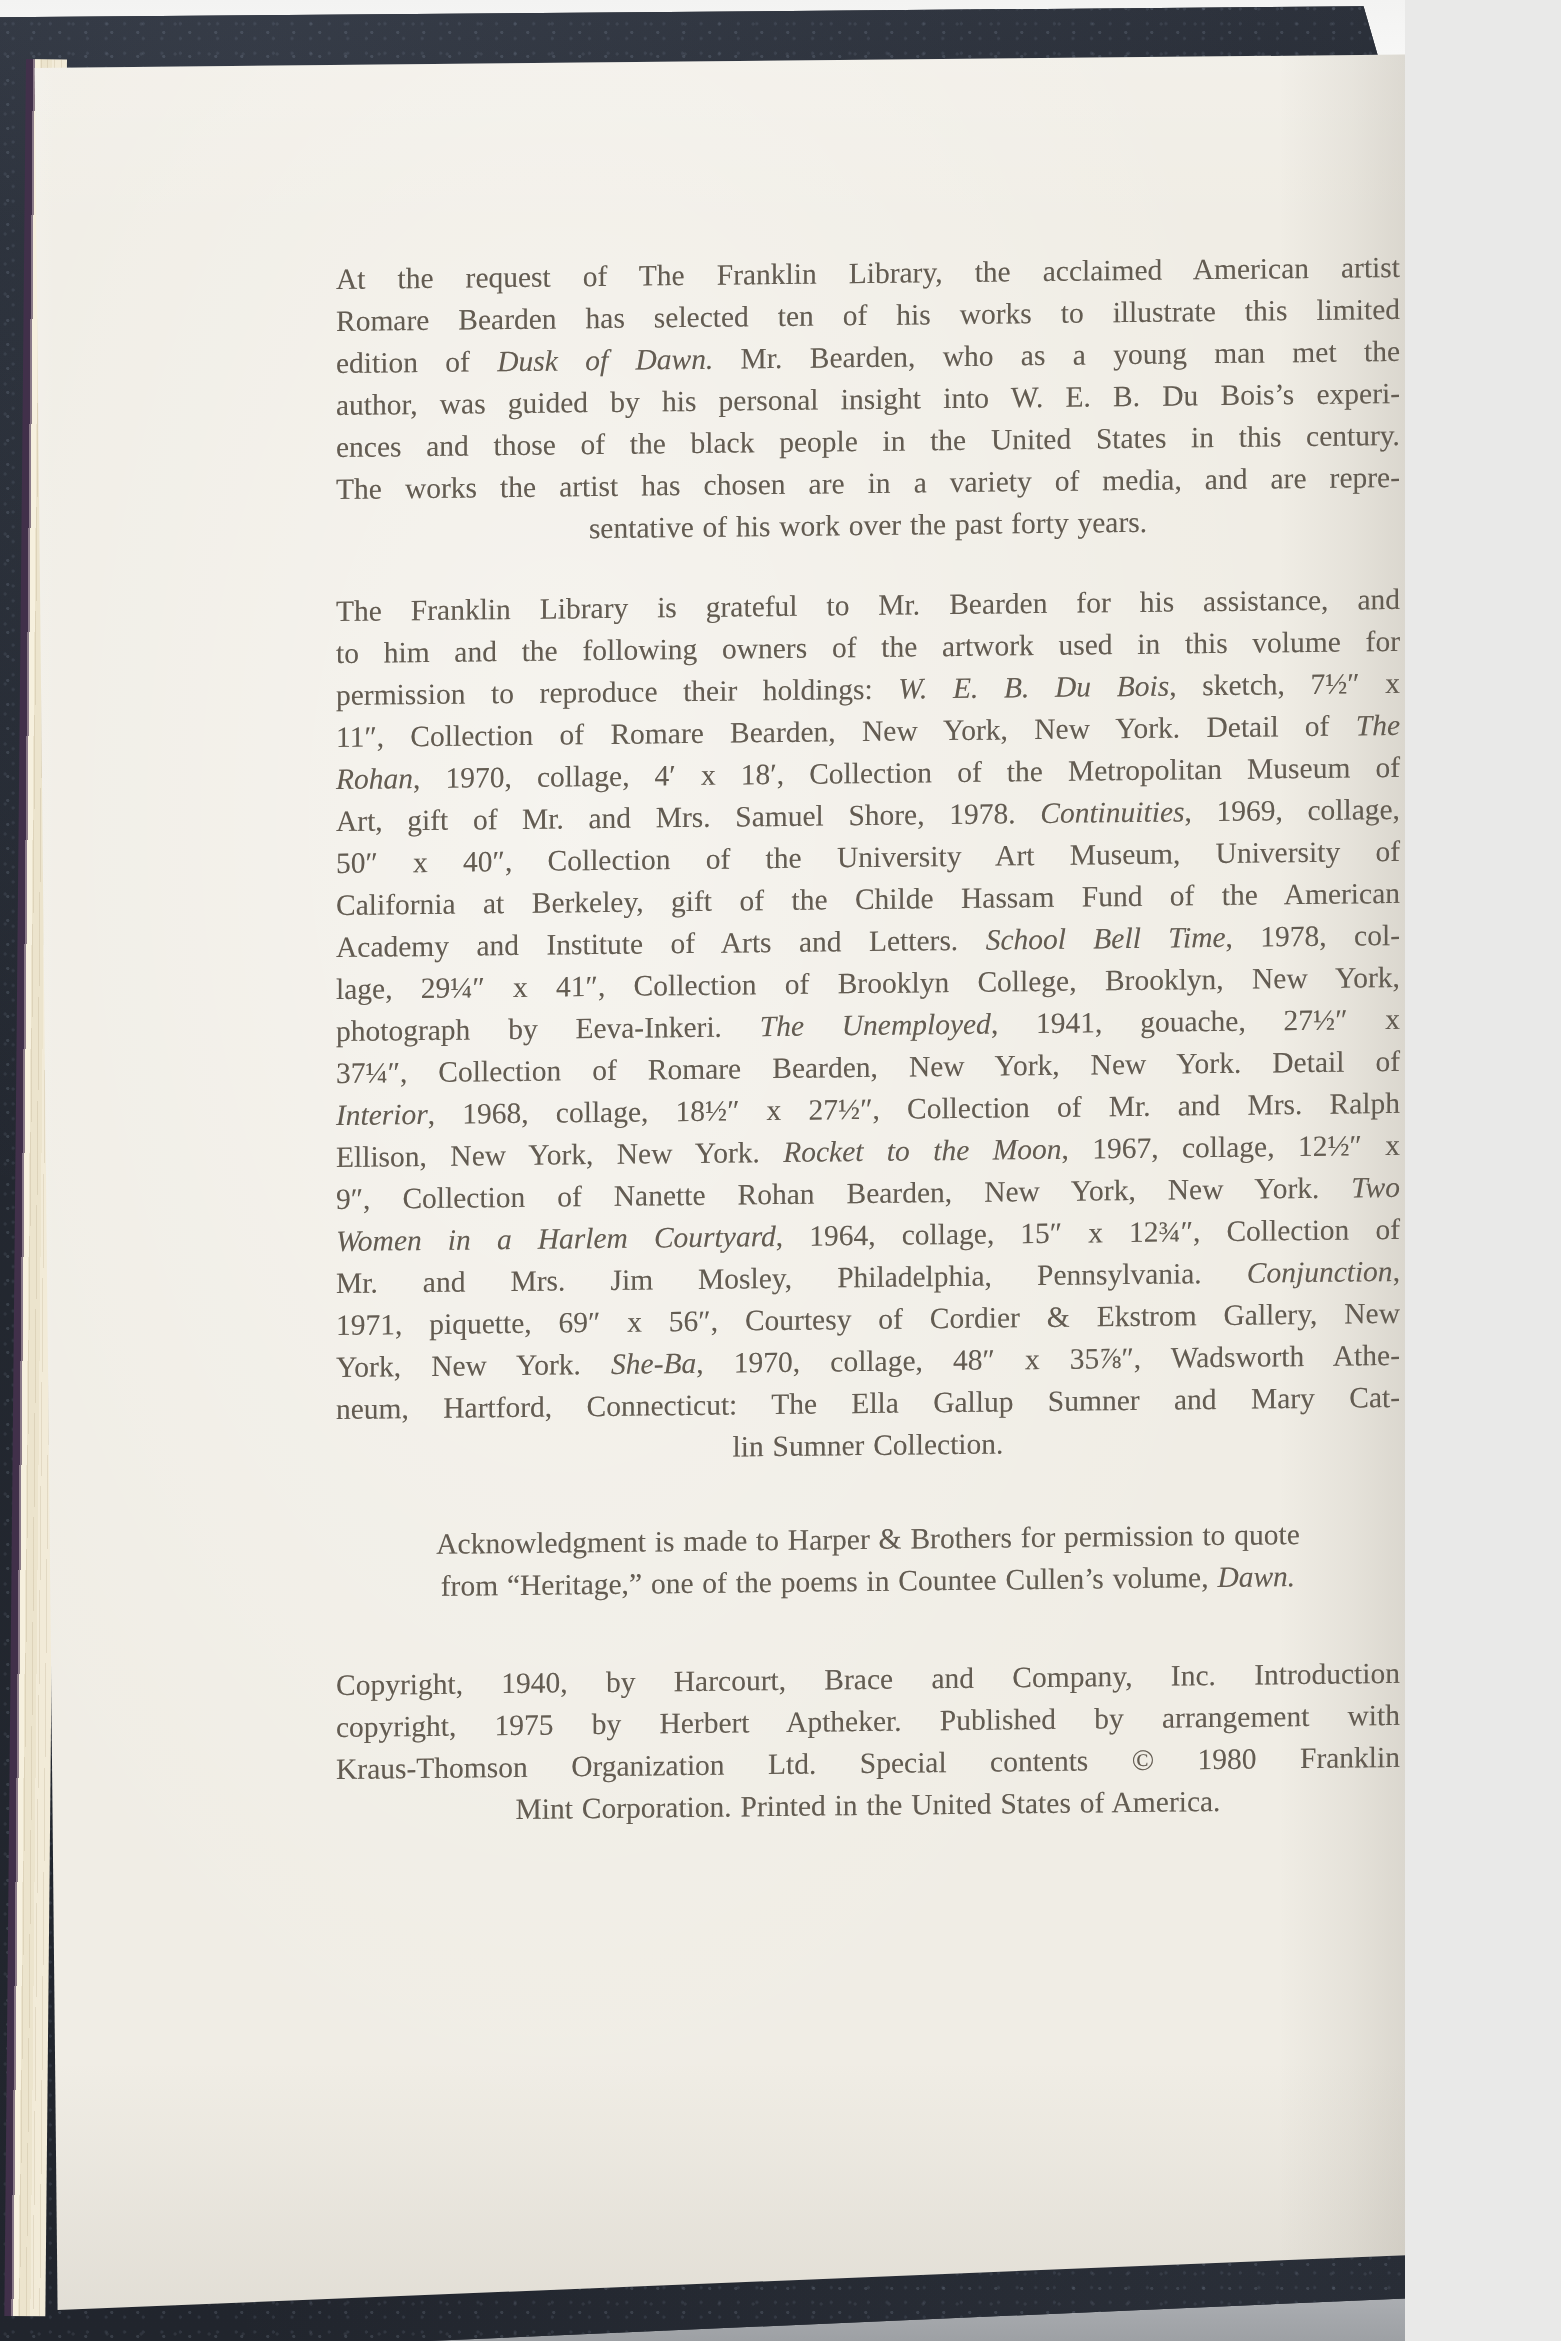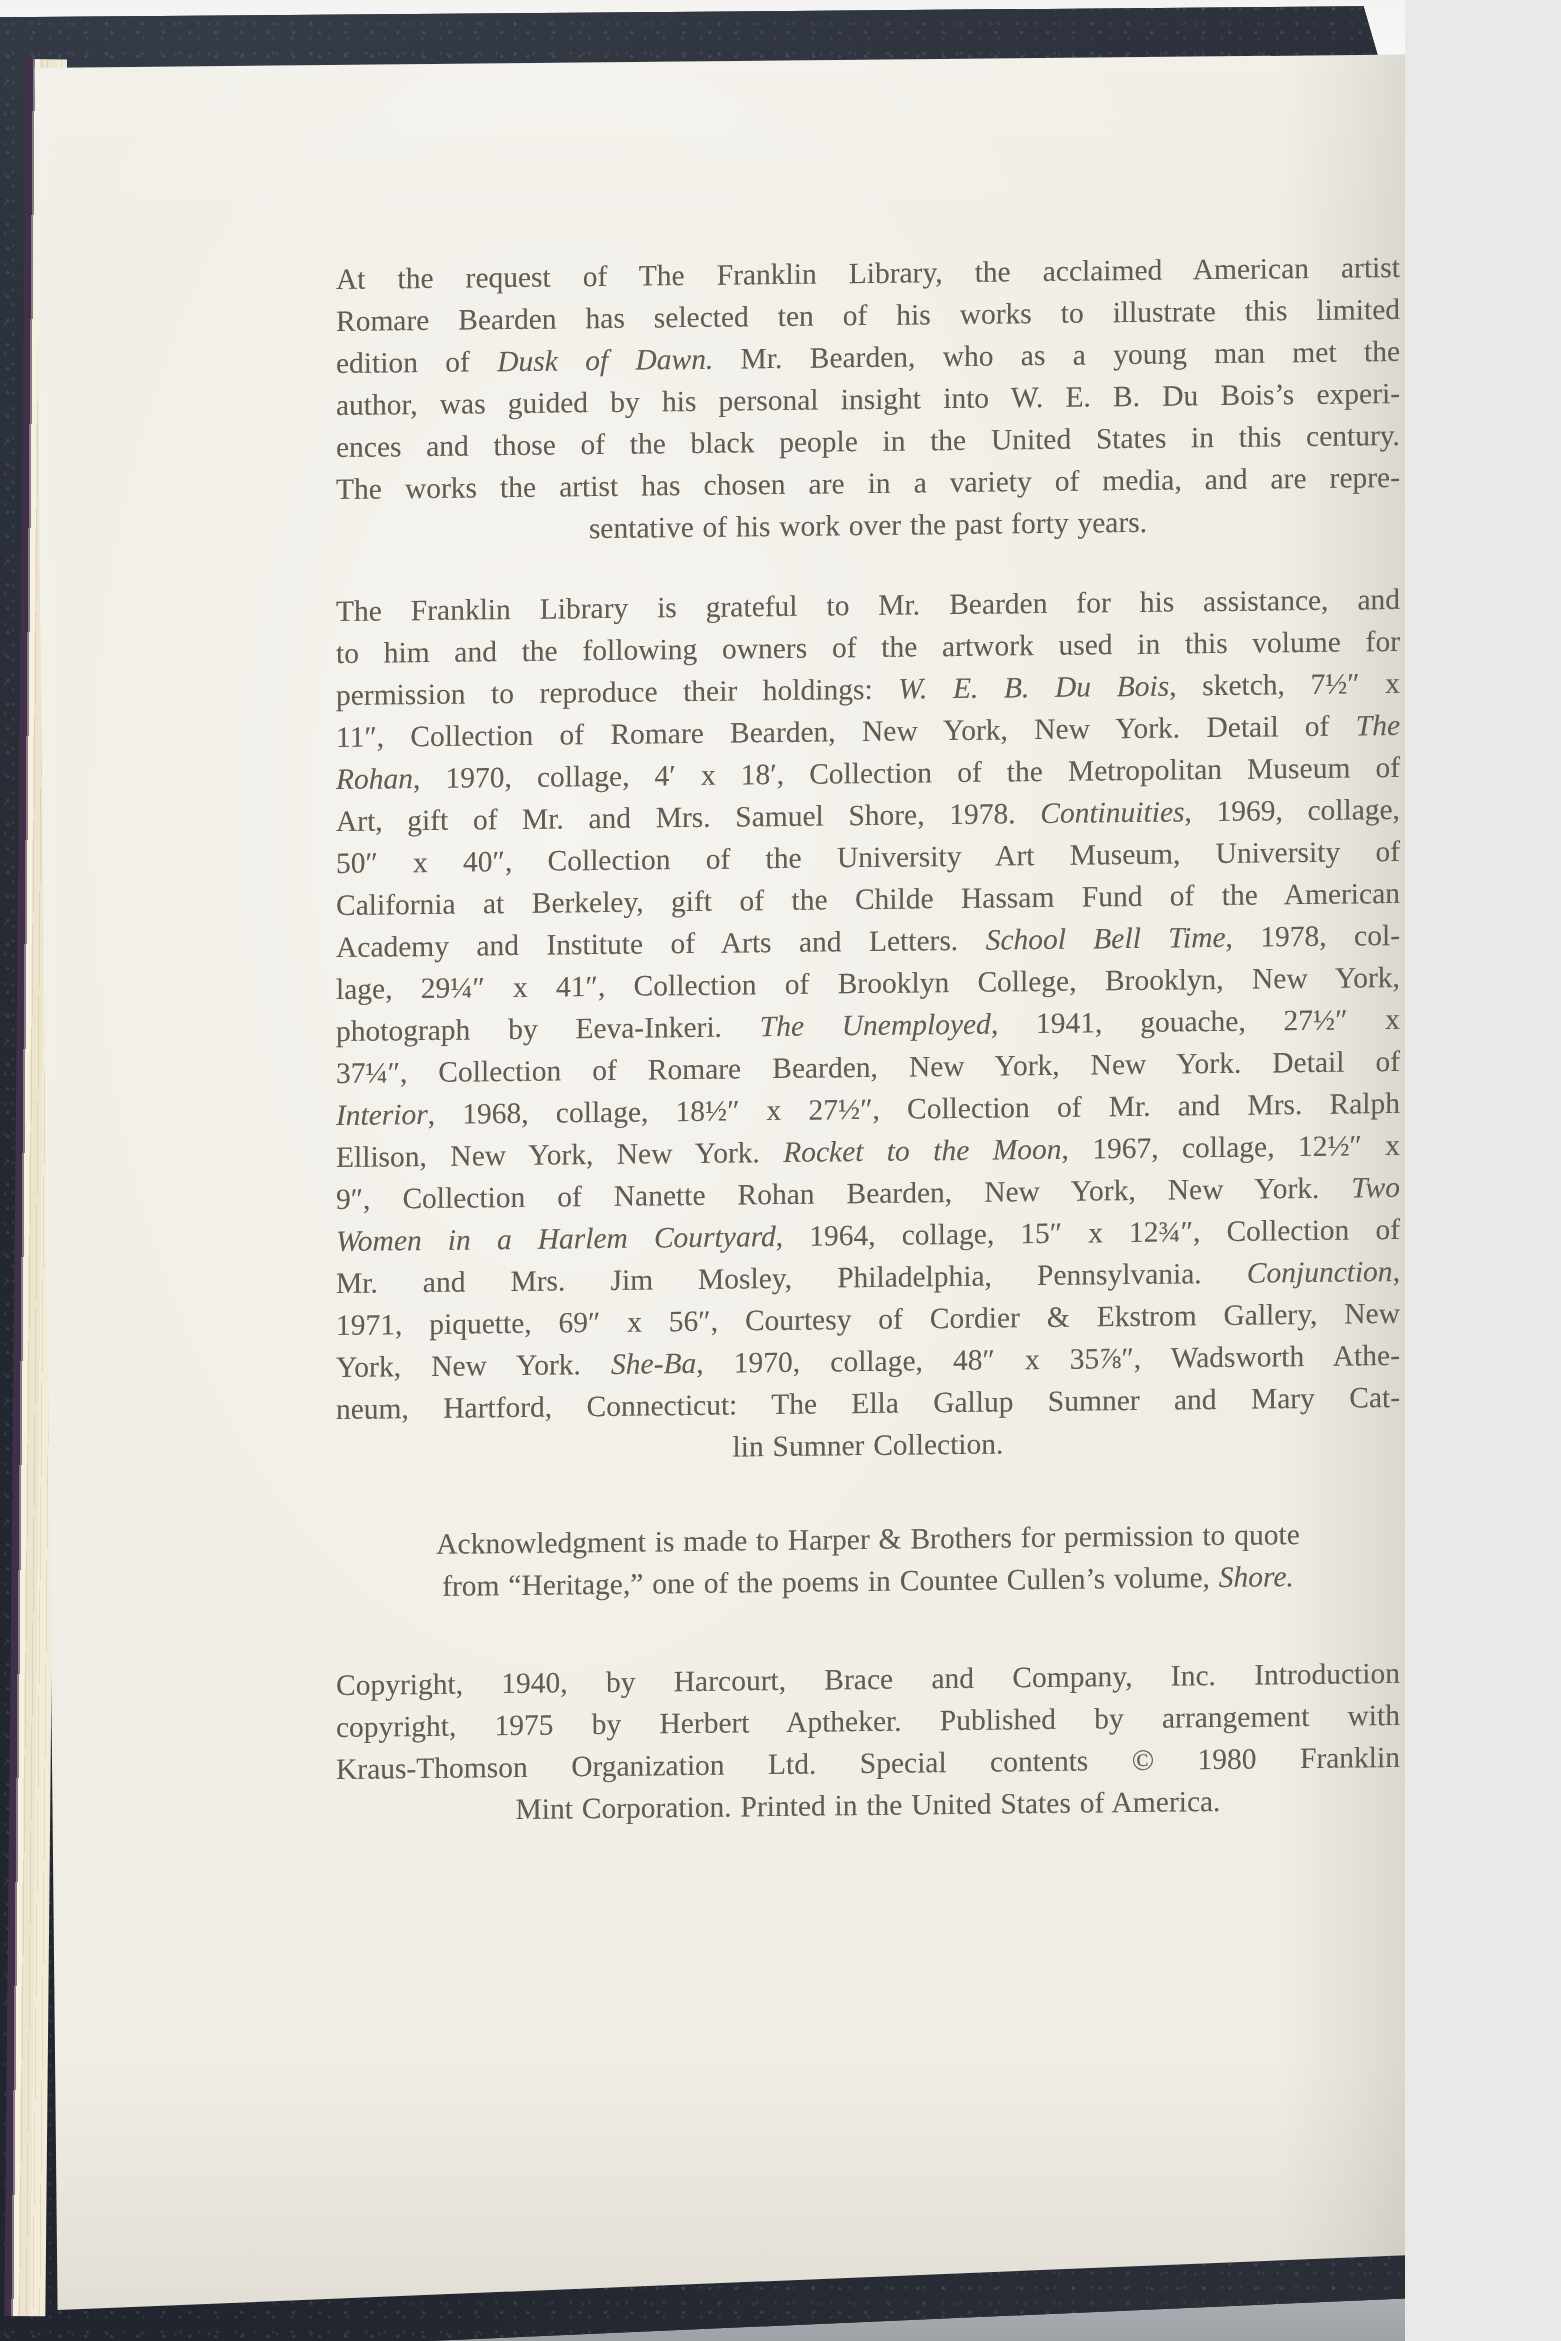--- a/index.html
+++ b/index.html
@@ -109,21 +109,21 @@
         <div class="line"><span>9″, Collection of Nanette Rohan Bearden, New York, New York. </span><span class="em">Two</span></div>
         <div class="line"><span class="em">Women in a Harlem Courtyard</span><span>, 1964, collage, 15″ x 12¾″, Collection of</span></div>
         <div class="line"><span>Mr. and Mrs. Jim Mosley, Philadelphia, Pennsylvania. </span><span class="em">Conjunction</span><span>,</span></div>
         <div class="line"><span>1971, piquette, 69″ x 56″, Courtesy of Cordier &amp; Ekstrom Gallery, New</span></div>
         <div class="line"><span>York, New York. </span><span class="em">She-Ba</span><span>, 1970, collage, 48″ x 35⅞″, Wadsworth Athe-</span></div>
         <div class="line"><span>neum, Hartford, Connecticut: The Ella Gallup Sumner and Mary Cat-</span></div>
         <div class="line center"><span>lin Sumner Collection.</span></div>
       </div>
       <div class="para">
         <div class="line center"><span>Acknowledgment is made to Harper &amp; Brothers for permission to quote</span></div>
-        <div class="line center"><span>from “Heritage,” one of the poems in Countee Cullen’s volume, </span><span class="em">Shore.</span></div>
+        <div class="line center"><span>from “Heritage,” one of the poems in Countee Cullen’s volume, </span><span class="em">Dawn.</span></div>
       </div>
       <div class="para">
         <div class="line"><span>Copyright, 1940, by Harcourt, Brace and Company, Inc. Introduction</span></div>
         <div class="line"><span>copyright, 1975 by Herbert Aptheker. Published by arrangement with</span></div>
         <div class="line"><span>Kraus-Thomson Organization Ltd. Special contents © 1980 Franklin</span></div>
         <div class="line center"><span>Mint Corporation. Printed in the United States of America.</span></div>
       </div>
     </div>
 </div>
 

